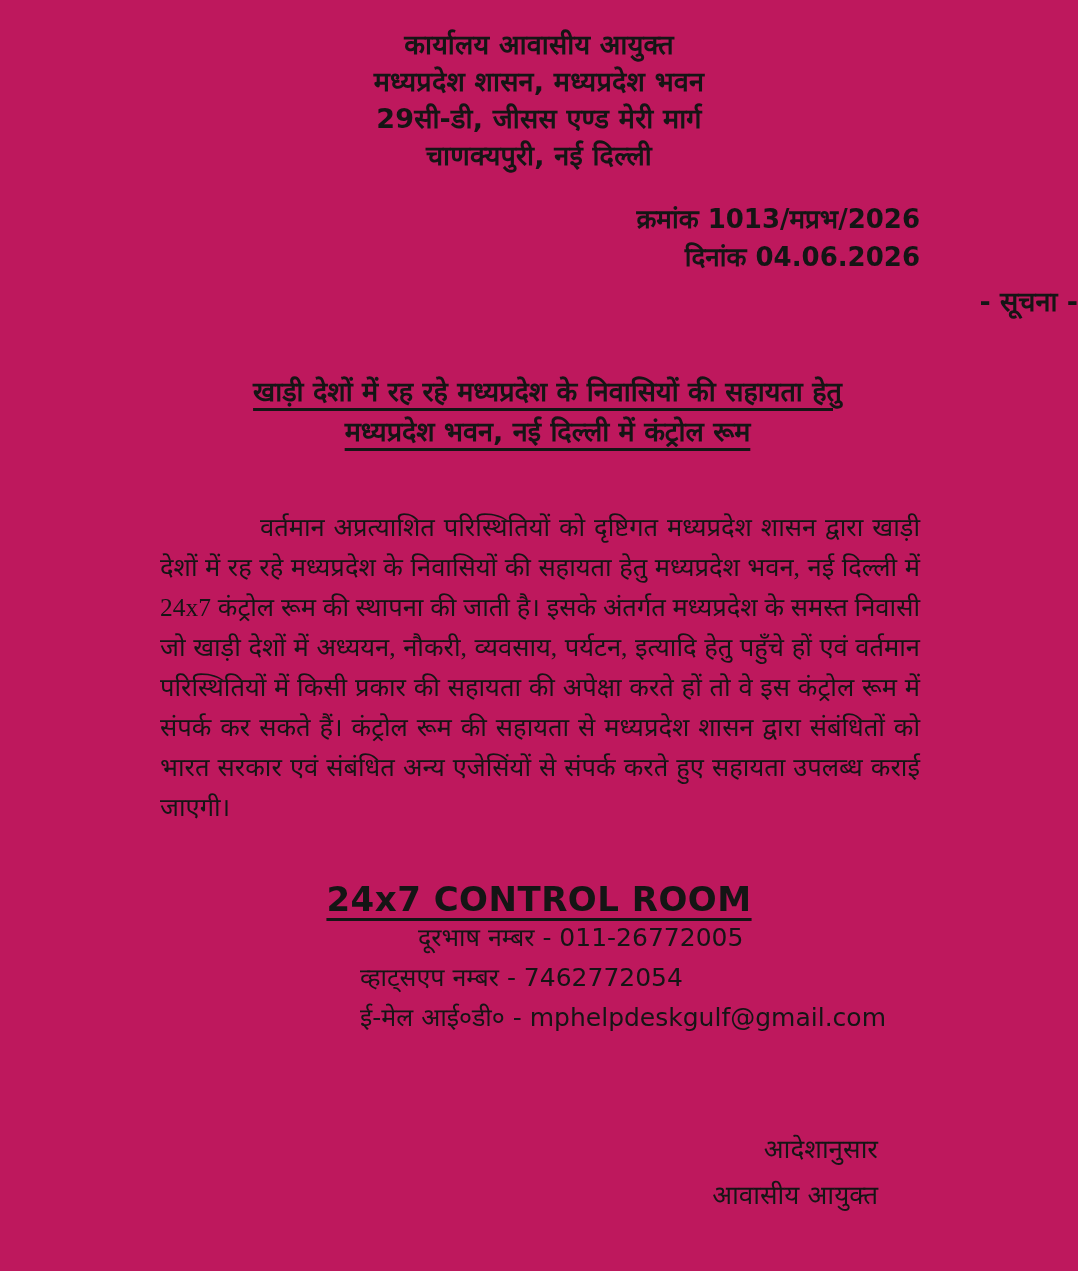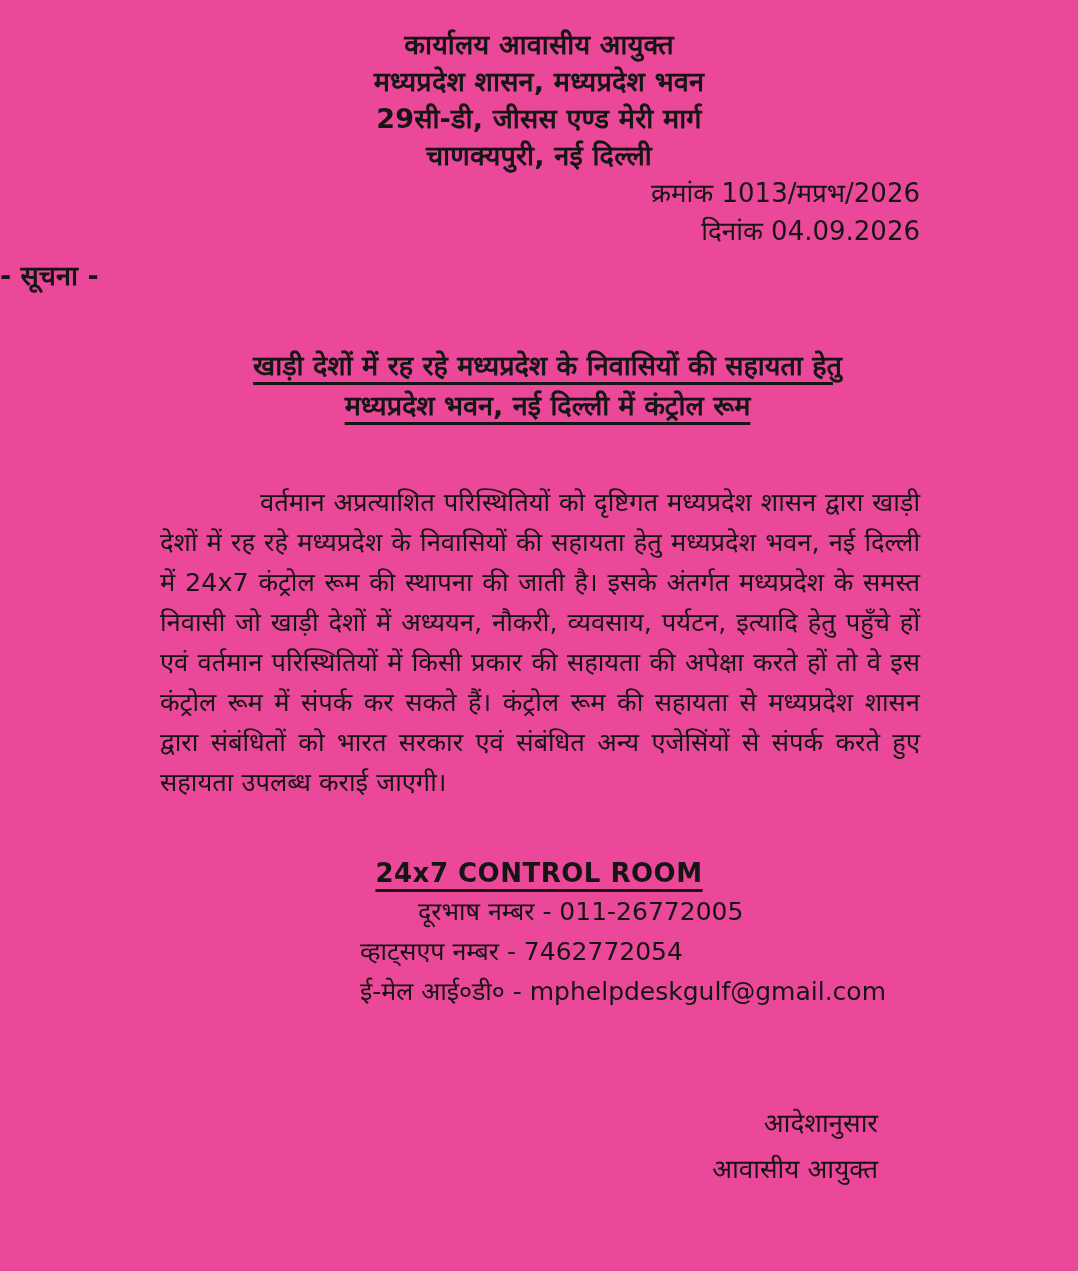--- a/index.html
+++ b/index.html
@@ -6,50 +6,51 @@
   html, body {
     margin: 0;
     padding: 0;
     background: #ffffff;
   }
   .page {
     position: relative;
     width: 1078px;
     height: 1271px;
     margin: 0 auto;
-    background: #ec4899;
+    background: #be185d;
     color: #151515;
     font-family: "DejaVu Sans", "Liberation Sans", sans-serif;
     overflow: hidden;
     box-sizing: border-box;
     padding-top: 26px;
   }
 
   
   .letterhead {
     text-align: center;
     font-weight: 700;
     font-size: 27px;
     line-height: 37px;
     letter-spacing: 0.2px;
   }
 
   
   .reference {
+    margin-top: 26px;
     margin-right: 158px;
     text-align: right;
-    font-weight: 400;
+    font-weight: 700;
     font-size: 26px;
     line-height: 38px;
   }
 
   
   .notice {
     margin-top: 8px;
-    text-align: left;
+    text-align: right;
     font-weight: 700;
     font-size: 27px;
     line-height: 36px;
   }
 
   
   .subject {
     margin-top: 52px;
     text-align: center;
     font-weight: 700;
@@ -64,30 +65,31 @@
   }
 
   
   .body-text {
     margin: 56px 158px 0 160px;
     font-size: 25.5px;
     line-height: 40px;
     text-align: justify;
     text-indent: 100px;
     font-weight: 400;
+    font-family: Liberation Serif, serif;
   }
 
   
   .control {
     margin-top: 52px;
   }
   .cr-title {
     text-align: center;
     font-weight: 700;
-    font-size: 26px;
+    font-size: 34px;
     line-height: 38px;
     letter-spacing: 0.5px;
   }
   .contacts {
     margin-top: 0;
     margin-left: 360px;
     font-size: 25px;
     line-height: 40px;
   }
   .contact-phone-row { padding-left: 58px; }
@@ -110,21 +112,21 @@
 
   <div class="letterhead">
     <div>कार्यालय आवासीय आयुक्त</div>
     <div>मध्यप्रदेश शासन, मध्यप्रदेश भवन</div>
     <div>29सी-डी, जीसस एण्ड मेरी मार्ग</div>
     <div>चाणक्यपुरी, नई दिल्ली</div>
   </div>
 
   <div class="reference">
     <div>क्रमांक 1013/मप्रभ/2026</div>
-    <div>दिनांक  04.09.2026</div>
+    <div>दिनांक  04.06.2026</div>
   </div>
 
   <div class="notice">- सूचना -</div>
 
   <div class="subject">
     <div>
       <span class="u">खाड़ी देशों में रह रहे मध्यप्रदेश के निवासियों की सहायता हेतु</span>
     </div>
     <div>
       <span class="u">मध्यप्रदेश भवन, नई दिल्ली में कंट्रोल रूम</span>

